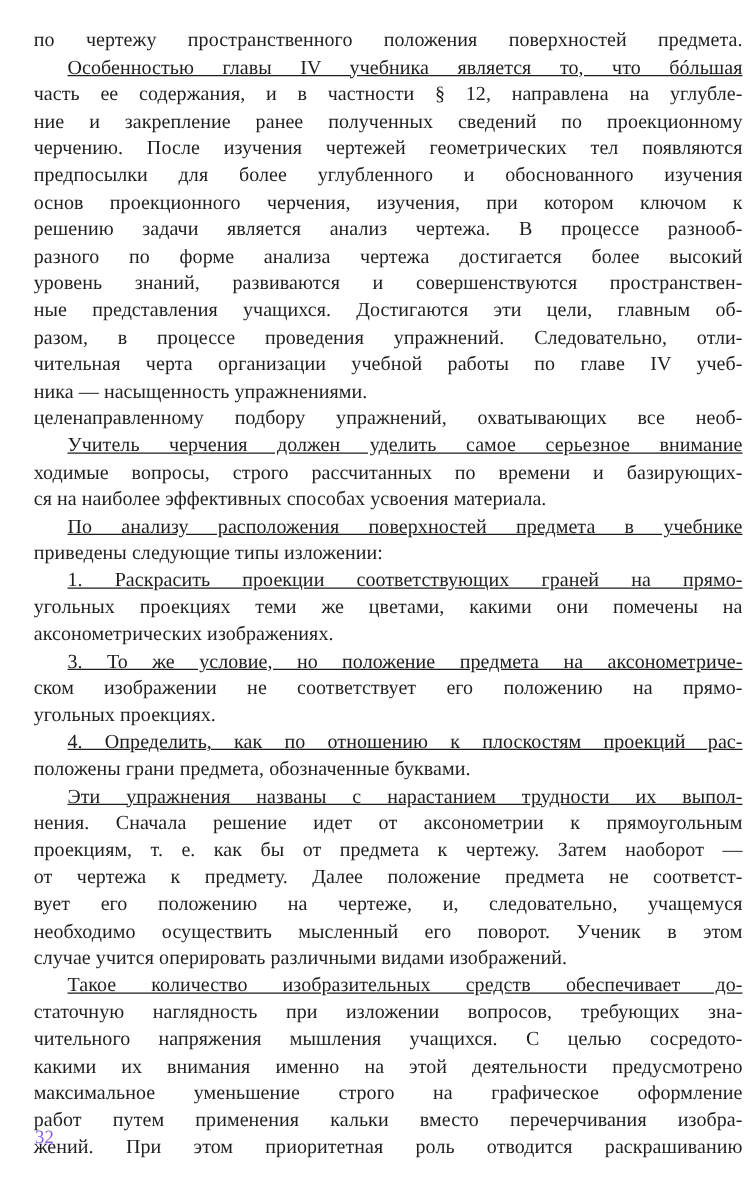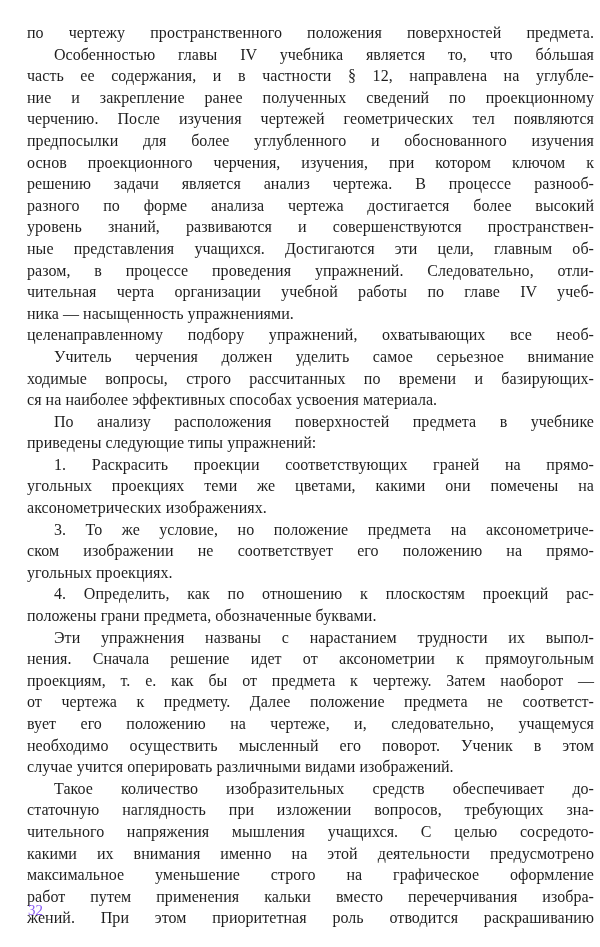--- a/index.html
+++ b/index.html
@@ -29,20 +29,21 @@
       white-space: nowrap;
       text-align: justify;
       text-align-last: justify;
       letter-spacing: 0.05px;
     }
     .line.last {
       text-align-last: left;
     }
     .line.indent {
       padding-left: 27px;
+      text-decoration: underline;
     }
     .page-number {
       position: absolute;
       left: 28px;
       top: 901px;
       font-size: 15px;
       line-height: 18px;
       color: #8b5cf6;
     }
   </style>
@@ -62,21 +63,21 @@
     <span class="line">уровень знаний, развиваются и совершенствуются пространствен-</span>
     <span class="line">ные представления учащихся. Достигаются эти цели, главным об-</span>
     <span class="line">разом, в процессе проведения упражнений. Следовательно, отли-</span>
     <span class="line">чительная черта организации учебной работы по главе IV учеб-</span>
     <span class="line last">ника — насыщенность упражнениями.</span>
     <span class="line">целенаправленному подбору упражнений, охватывающих все необ-</span>
     <span class="line indent">Учитель черчения должен уделить самое серьезное внимание</span>
     <span class="line">ходимые вопросы, строго рассчитанных по времени и базирующих-</span>
     <span class="line last">ся на наиболее эффективных способах усвоения материала.</span>
     <span class="line indent">По анализу расположения поверхностей предмета в учебнике</span>
-    <span class="line last">приведены следующие типы упражнений:</span>
+    <span class="line last">приведены следующие типы изложении:</span>
     <span class="line indent">1. Раскрасить проекции соответствующих граней на прямо-</span>
     <span class="line">угольных проекциях теми же цветами, какими они помечены на</span>
     <span class="line last">аксонометрических изображениях.</span>
     <span class="line indent">3. То же условие, но положение предмета на аксонометриче-</span>
     <span class="line">ском изображении не соответствует его положению на прямо-</span>
     <span class="line last">угольных проекциях.</span>
     <span class="line indent">4. Определить, как по отношению к плоскостям проекций рас-</span>
     <span class="line last">положены грани предмета, обозначенные буквами.</span>
     <span class="line indent">Эти упражнения названы с нарастанием трудности их выпол-</span>
     <span class="line">нения. Сначала решение идет от аксонометрии к прямоугольным</span>

